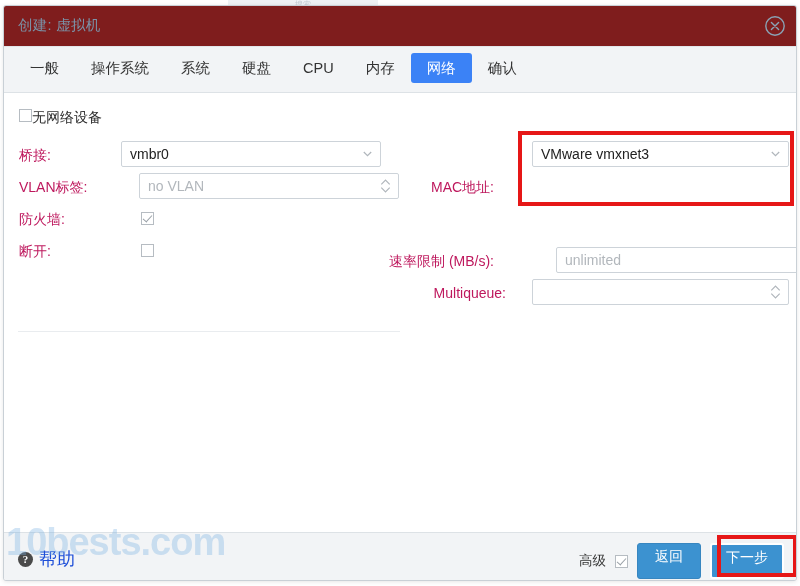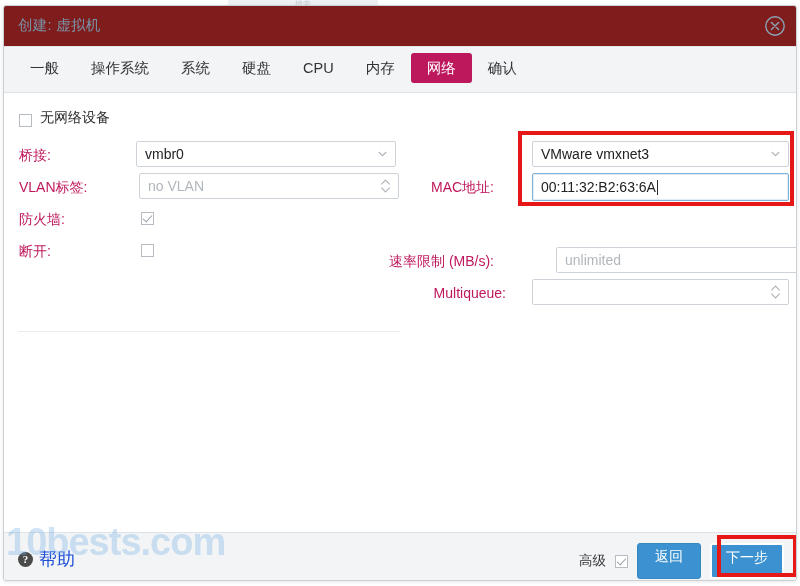--- a/index.html
+++ b/index.html
@@ -96,39 +96,38 @@
   .tab {
     font-size: 14.5px;
     color: #333333;
     padding: 6px 16px;
     border-radius: 3px;
     white-space: nowrap;
     cursor: pointer;
     line-height: 18px;
   }
   .tab.active {
-    background: #be185d;
+    background: #3b82f6;
     color: #ffffff;
   }
 
   
   .dialog-body {
     position: relative;
     height: 442px;
     background: #ffffff;
   }
 
   
   .nodev-row {
     position: absolute;
     left: 15px;
     top: 98px;
     display: flex;
-    align-items: flex-end;
-    gap: 8px;
+    align-items: flex-start;
   }
   .chk {
     width: 13px;
     height: 13px;
     border: 1px solid #b6bcc2;
     background: #ffffff;
     box-sizing: border-box;
     display: inline-block;
     position: relative;
     flex: none;
@@ -329,21 +328,21 @@
   </div>
 
   <div class="dialog-body">
 
     <div class="nodev-row" style="top:16px;">
       <span class="chk"></span>
       <span class="nodev-label">无网络设备</span>
     </div>
 
     <div class="field-label" style="left:15px; top:54px;">桥接:</div>
-    <div class="ctl" style="left:132px; top:48px; width:260px;">
+    <div class="ctl" style="left:117px; top:48px; width:260px;">
       <span>vmbr0</span>
       <svg class="caret-down" viewBox="0 0 9 6">
         <path d="M0.8 1 L4.5 4.7 L8.2 1" fill="none" stroke="#b0b6bc" stroke-width="1.2"></path>
       </svg>
     </div>
 
     <div class="field-label" style="left:15px; top:86px;">VLAN标签:</div>
     <div class="ctl placeholder" style="left:135px; top:80px; width:260px;">
       <span>no VLAN</span>
       <svg class="spin" viewBox="0 0 11 16">
@@ -361,24 +360,20 @@
     <span class="chk" style="position:absolute; left:137px; top:151px;"></span>
 
     <div class="ctl" style="left:528px; top:48px; width:257px;">
       <span>VMware vmxnet3</span>
       <svg class="caret-down" viewBox="0 0 9 6">
         <path d="M0.8 1 L4.5 4.7 L8.2 1" fill="none" stroke="#b0b6bc" stroke-width="1.2"></path>
       </svg>
     </div>
 
     <div class="field-label right" style="left:360px; top:86px; width:130px;">MAC地址:</div>
-    <div class="ctl focused" style="left:528px; top:80px; width:257px; height:28px;">
-      <span>00:11:32:B2:63:6A</span>
-        <span class="text-caret"></span>
-    </div>
 
     <div class="field-label right" style="left:330px; top:160px; width:160px;">速率限制 (MB/s):</div>
     <div class="ctl placeholder" style="left:552px; top:154px; width:311px;">
       <span>unlimited</span>
       <svg class="spin" viewBox="0 0 11 16">
         <path d="M1.3 6.3 L5.5 2.1 L9.7 6.3" fill="none" stroke="#b0b6bc" stroke-width="1.2"></path>
         <path d="M1.3 9.7 L5.5 13.9 L9.7 9.7" fill="none" stroke="#b0b6bc" stroke-width="1.2"></path>
       </svg>
     </div>
 

